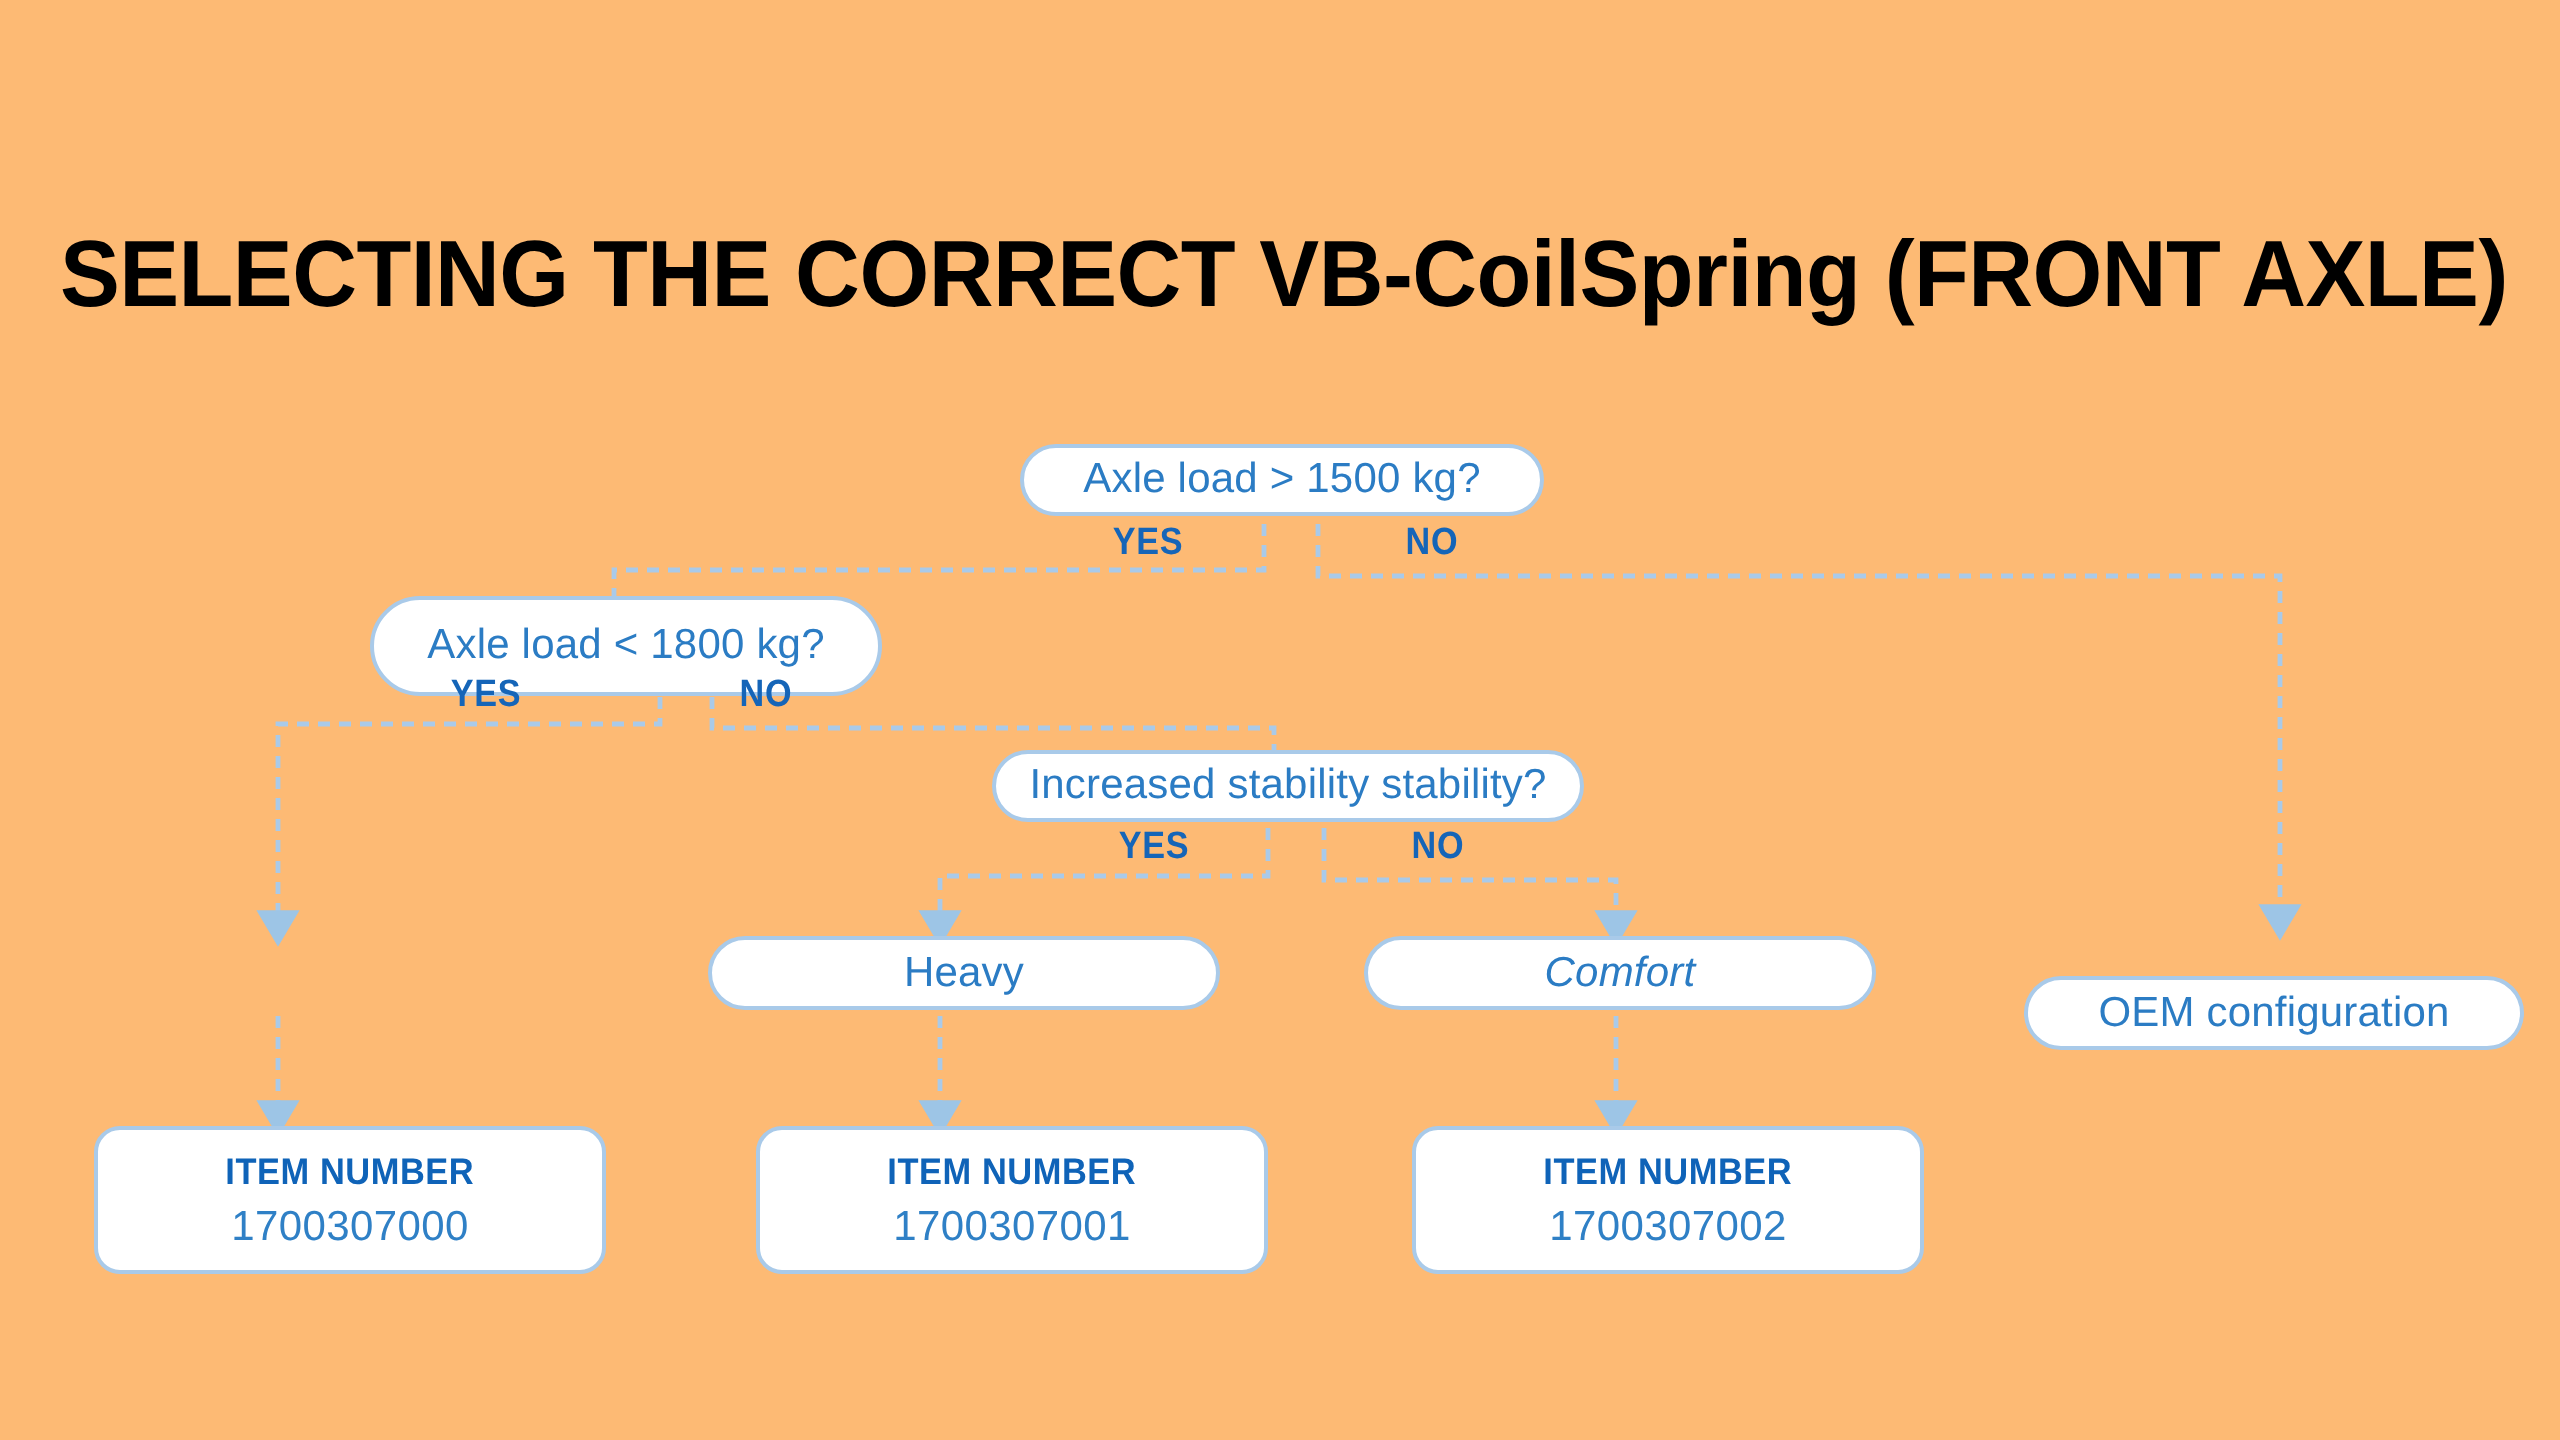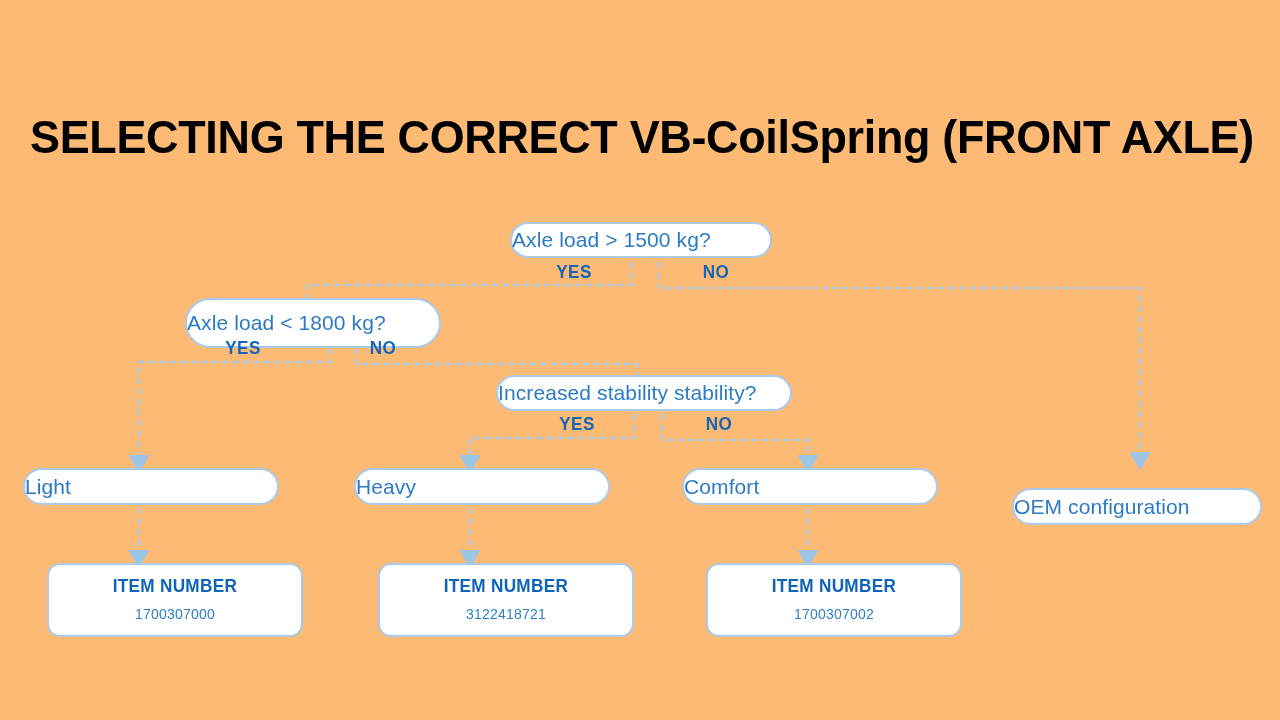--- a/index.html
+++ b/index.html
@@ -49,21 +49,21 @@
   }
 
   
   .node {
     position: absolute;
     box-sizing: border-box;
     border: 2px solid #a9cae9;
     background: #ffffff;
     display: flex;
     align-items: center;
-    justify-content: flex-start;
+    justify-content: center;
     color: #2b7cc4;
   }
   .node.pill {
     border-radius: 999px;
   }
   .node.card {
     border-radius: 13px;
     flex-direction: column;
     justify-content: center;
     margin-left: 24px;
@@ -78,21 +78,21 @@
   .node.card .card-head {
     font-size: 18.5px;
     line-height: 21px;
     font-weight: 700;
     color: #0f63b8;
     letter-spacing: 0.3px;
     white-space: nowrap;
     transform: scaleX(0.93);
   }
   .node.card .card-value {
-    font-size: 14px;
+    font-size: 21px;
     line-height: 24px;
     color: #2f80c6;
     white-space: nowrap;
     margin-top: 6px;
     letter-spacing: 0.2px;
   }
 
   
   .branch-label {
     position: absolute;
@@ -151,44 +151,41 @@
   </div>
   <div class="branch-label" style="left:207px; top:337px; width:72px;">YES</div>
   <div class="branch-label" style="left:349px; top:337px; width:68px;">NO</div>
 
   <div class="node pill" style="left:496px; top:375px; width:296px; height:36px;">
     <span class="node-label">Increased stability stability?</span>
   </div>
   <div class="branch-label" style="left:541px; top:413px; width:72px;">YES</div>
   <div class="branch-label" style="left:685px; top:413px; width:68px;">NO</div>
 
-  <div class="node pill" style="left:23px; top:468px; width:256px; height:37px;">
-    <span class="node-label">Light</span>
-  </div>
 
   <div class="node pill" style="left:354px; top:468px; width:256px; height:37px;">
     <span class="node-label">Heavy</span>
   </div>
 
-  <div class="node pill" style="left:682px; top:468px; width:256px; height:37px;">
+  <div class="node pill" style="left:682px; top:468px; width:256px; height:37px;font-style:italic;">
     <span class="node-label">Comfort</span>
   </div>
 
   <div class="node pill" style="left:1012px; top:488px; width:250px; height:37px;">
     <span class="node-label">OEM configuration</span>
   </div>
 
   <div class="node card" style="left:23px; top:563px; width:256px; height:74px;">
     <span class="card-head">ITEM NUMBER</span>
     <span class="card-value">1700307000</span>
   </div>
 
   <div class="node card" style="left:354px; top:563px; width:256px; height:74px;">
     <span class="card-head">ITEM NUMBER</span>
-    <span class="card-value">3122418721</span>
+    <span class="card-value">1700307001</span>
   </div>
 
   <div class="node card" style="left:682px; top:563px; width:256px; height:74px;">
     <span class="card-head">ITEM NUMBER</span>
     <span class="card-value">1700307002</span>
   </div>
 
 </div>
 
 </body></html>

